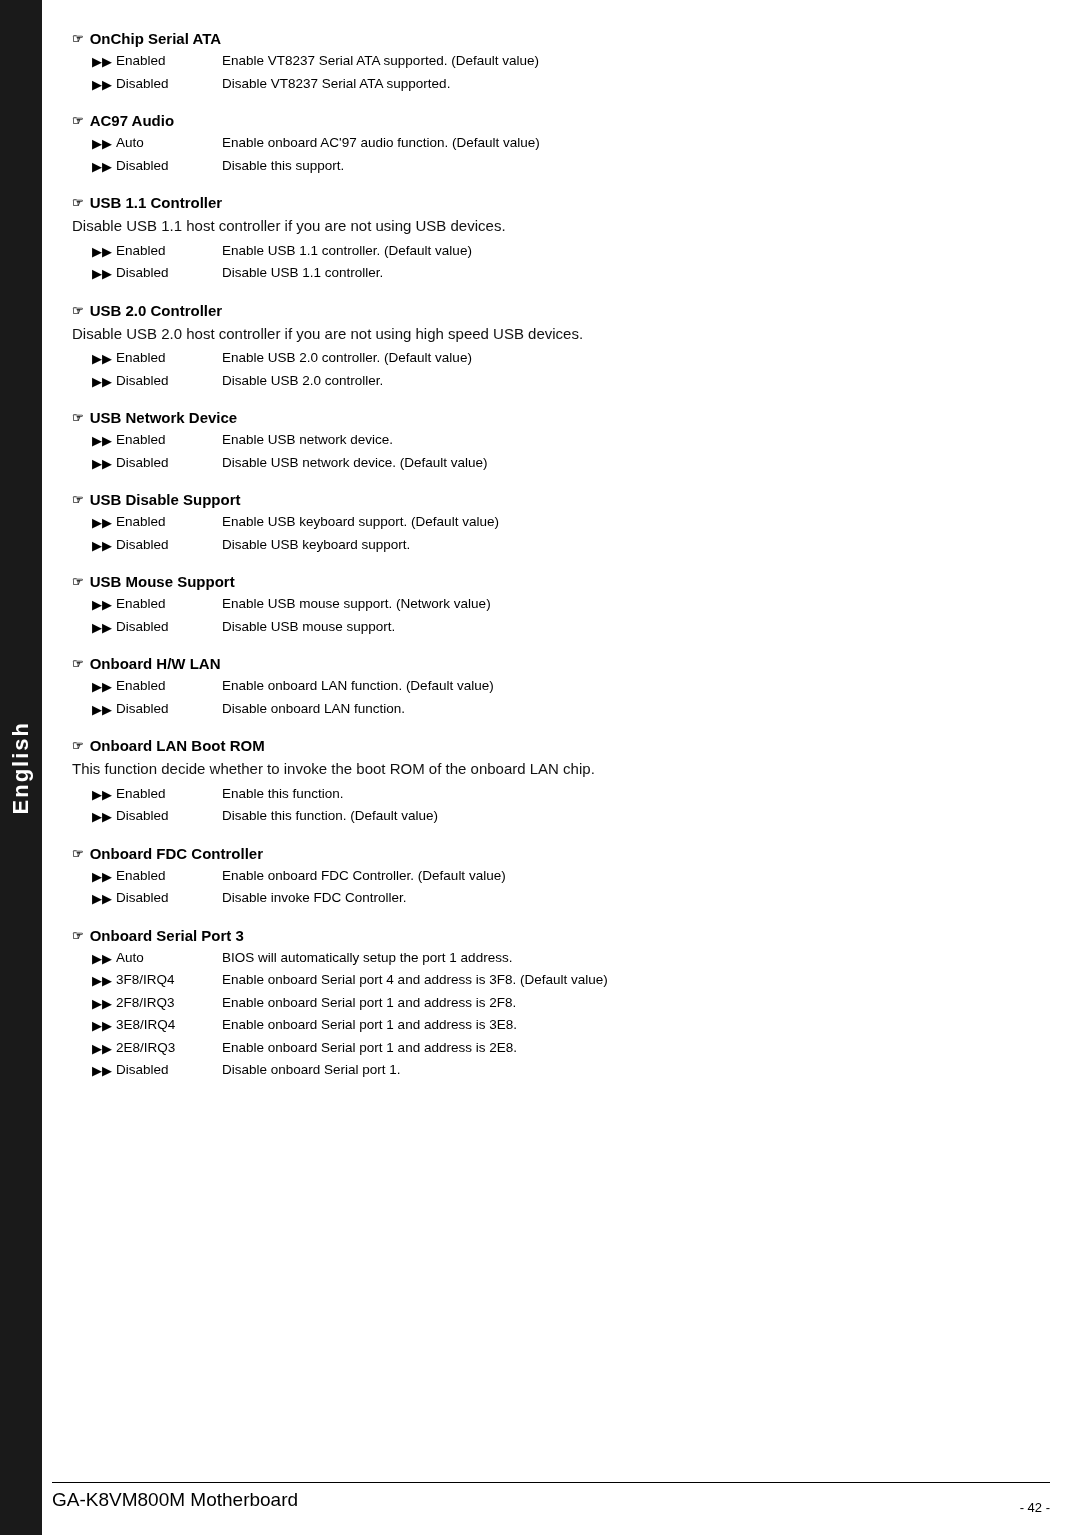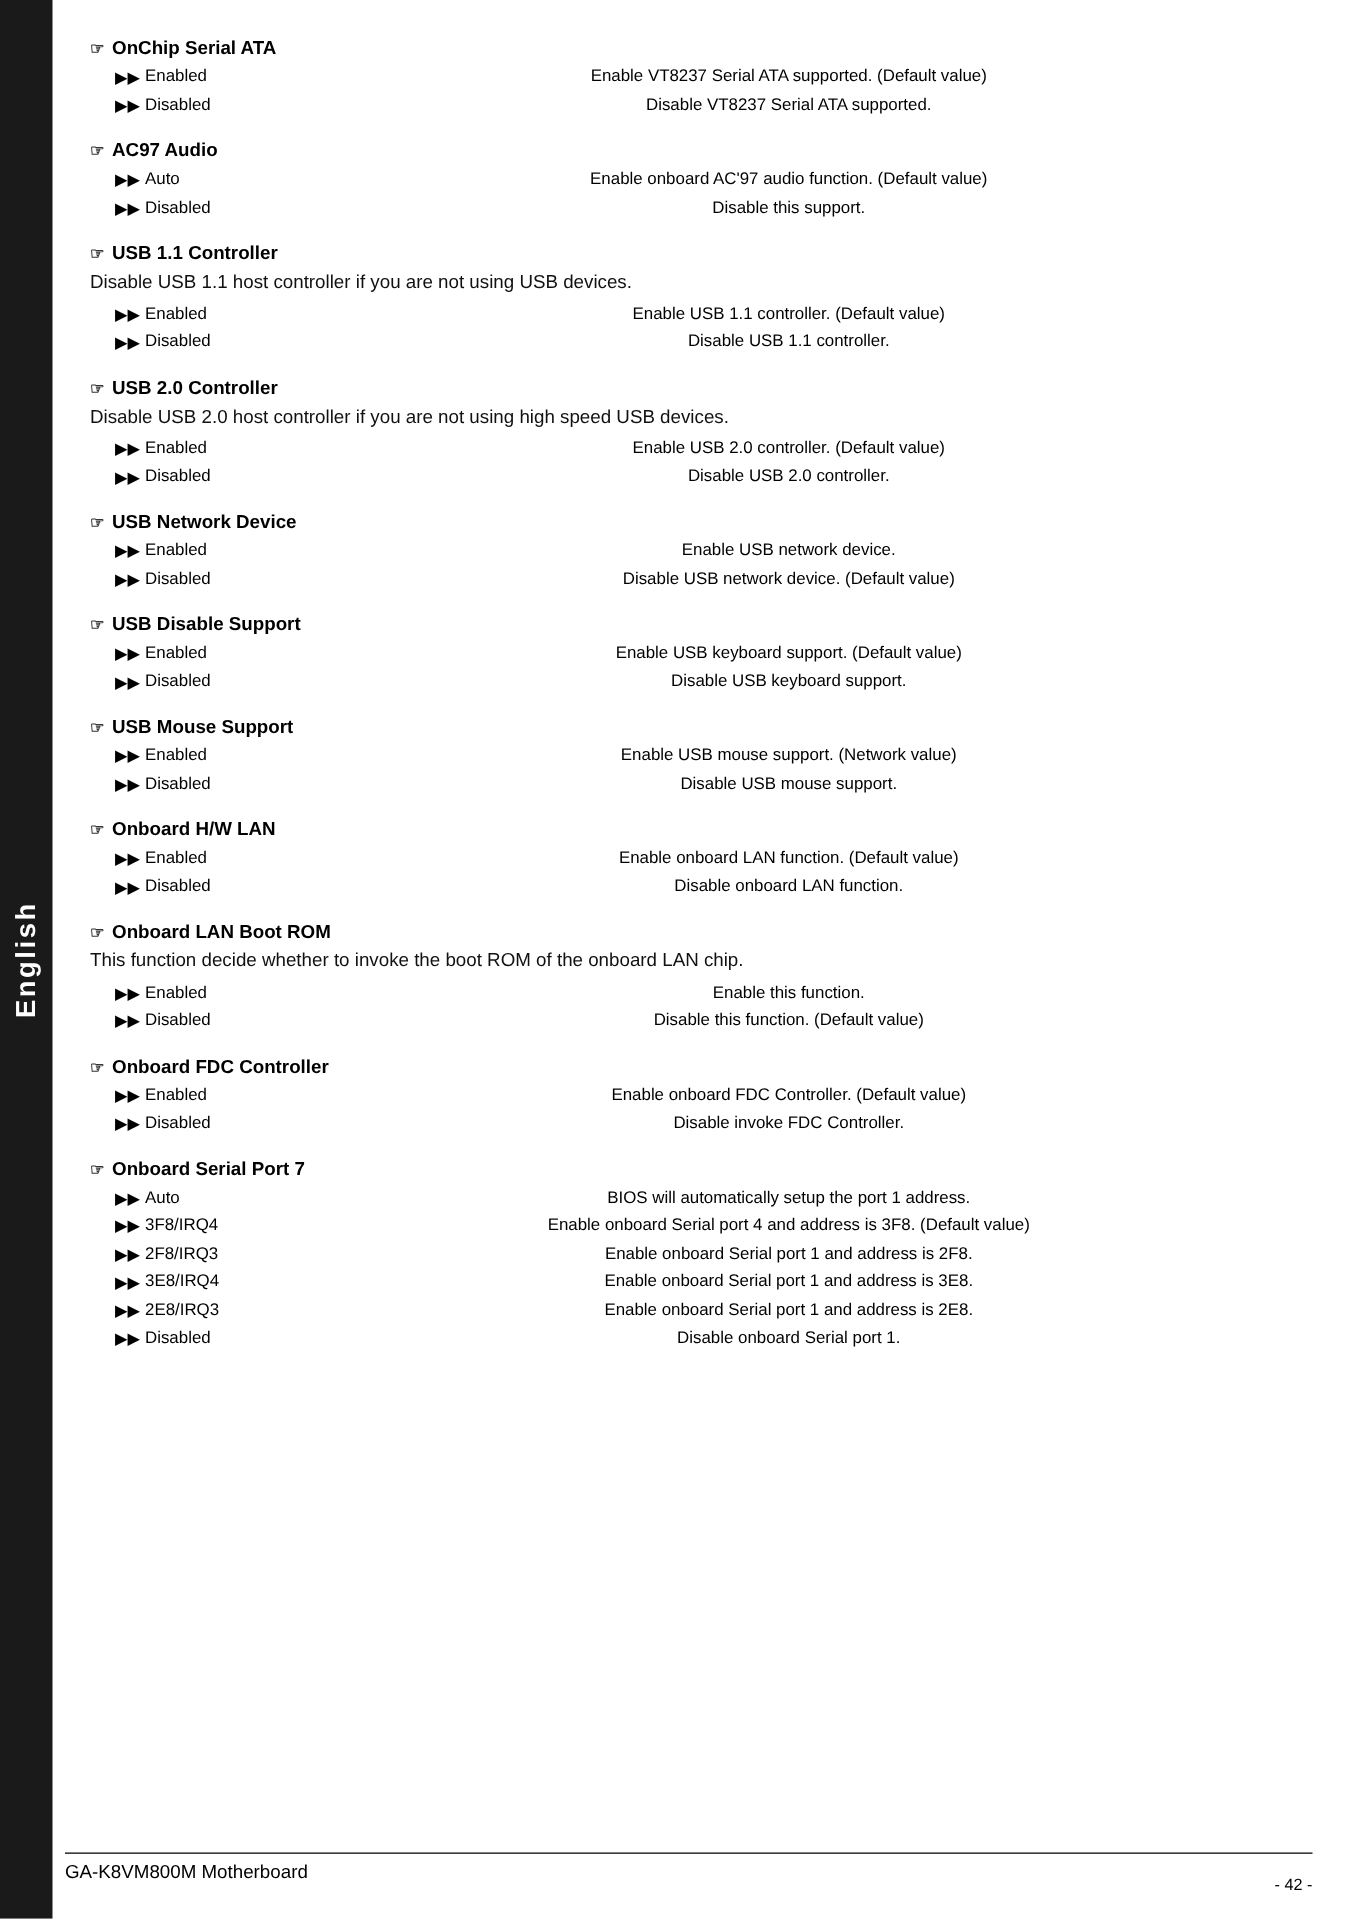--- a/index.html
+++ b/index.html
@@ -87,37 +87,36 @@
     .option-key .bullet {
       font-size: 13px;
       margin-top: 1px;
     }
 
     .option-val {
       color: #000;
       font-size: 13.5px;
       flex: 1;
       line-height: 1.5;
-      text-align: center;
     }
 
     .footer {
       position: absolute;
       bottom: 20px;
       left: 52px;
       right: 30px;
       border-top: 1px solid #000;
       padding-top: 6px;
       display: flex;
       justify-content: space-between;
       font-size: 13px;
     }
 
     .footer-left {
-      font-size: 15px;
+      font-size: 19px;
     }
 
     .footer-right {
       font-size: 13px;
       margin-top: 11px;
     }
   </style>
 </head>
 <body>
 
@@ -327,21 +326,21 @@
           <div class="option-key">
             <span class="bullet">▶▶</span>
             <span>Disabled</span>
           </div>
           <div class="option-val">Disable invoke FDC Controller.</div>
         </div>
       </div>
       <div class="section">
         <div class="section-title">
           <span class="arrow-icon">☞</span>
-          <span>Onboard Serial Port 7</span>
+          <span>Onboard Serial Port 3</span>
         </div>
         <div class="option-row">
           <div class="option-key">
             <span class="bullet">▶▶</span>
             <span>Auto</span>
           </div>
           <div class="option-val">BIOS will automatically setup the port 1 address.</div>
         </div>
         <div class="option-row">
           <div class="option-key">

